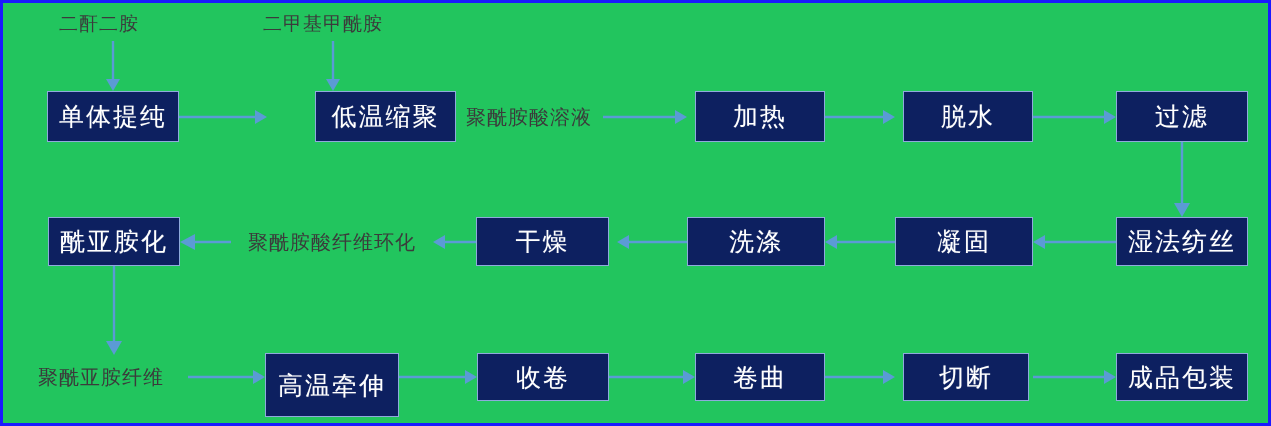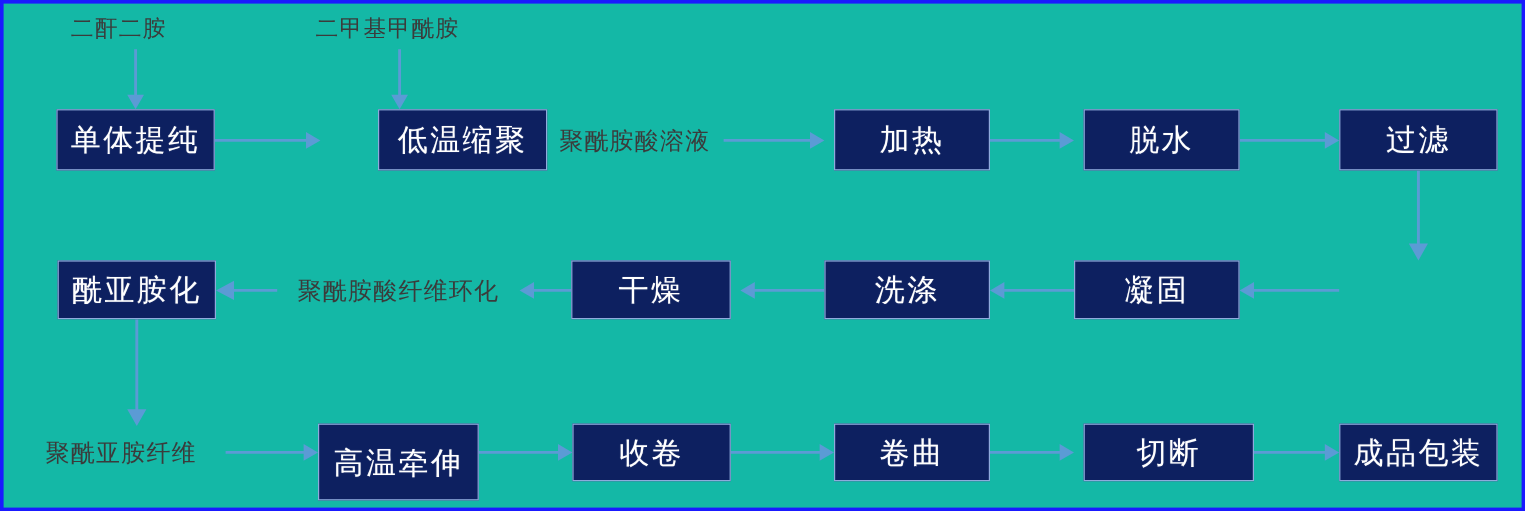--- a/index.html
+++ b/index.html
@@ -5,21 +5,21 @@
 <style>
   html, body {
     margin: 0;
     padding: 0;
     background: #ffffff;
   }
   #canvas {
     position: relative;
     width: 1271px;
     height: 426px;
-    background: #14b8a6;
+    background: #22c55e;
     box-sizing: border-box;
     border: 3px solid #1a1aff;
     overflow: hidden;
     font-family: "Liberation Serif", "DejaVu Serif", serif;
   }
   .node {
     position: absolute;
     background: #0d2060;
     border: 1px solid #8faadc;
     color: #ffffff;
@@ -187,26 +187,27 @@
   <div class="node" style="left:45px; top:214px; width:132px; height:49px;">酰亚胺化</div>
 
   <div class="textlabel" style="left:228px; top:223px; width:202px; height:32px;">聚酰胺酸纤维环化</div>
 
   <div class="node" style="left:473px; top:214px; width:133px; height:49px;">干燥</div>
 
   <div class="node" style="left:892px; top:214px; width:138px; height:49px;">凝固</div>
 
   <div class="node" style="left:684px; top:214px; width:138px; height:49px;">洗涤</div>
 
+  <div class="node" style="left:1113px; top:214px; width:132px; height:49px;">湿法纺丝</div>
 
   <div class="textlabel" style="left:11px; top:358px; width:174px; height:32px;">聚酰亚胺纤维</div>
 
   <div class="node" style="left:262px; top:350px; width:134px; height:64px;">高温牵伸</div>
 
   <div class="node" style="left:474px; top:350px; width:132px; height:48px;">收卷</div>
 
   <div class="node" style="left:692px; top:350px; width:130px; height:48px;">卷曲</div>
 
-  <div class="node" style="left:900px; top:350px; width:142px; height:48px;">切断</div>
+  <div class="node" style="left:900px; top:350px; width:126px; height:48px;">切断</div>
 
   <div class="node" style="left:1113px; top:350px; width:132px; height:48px;">成品包装</div>
 
 </div>
 
 </body></html>

